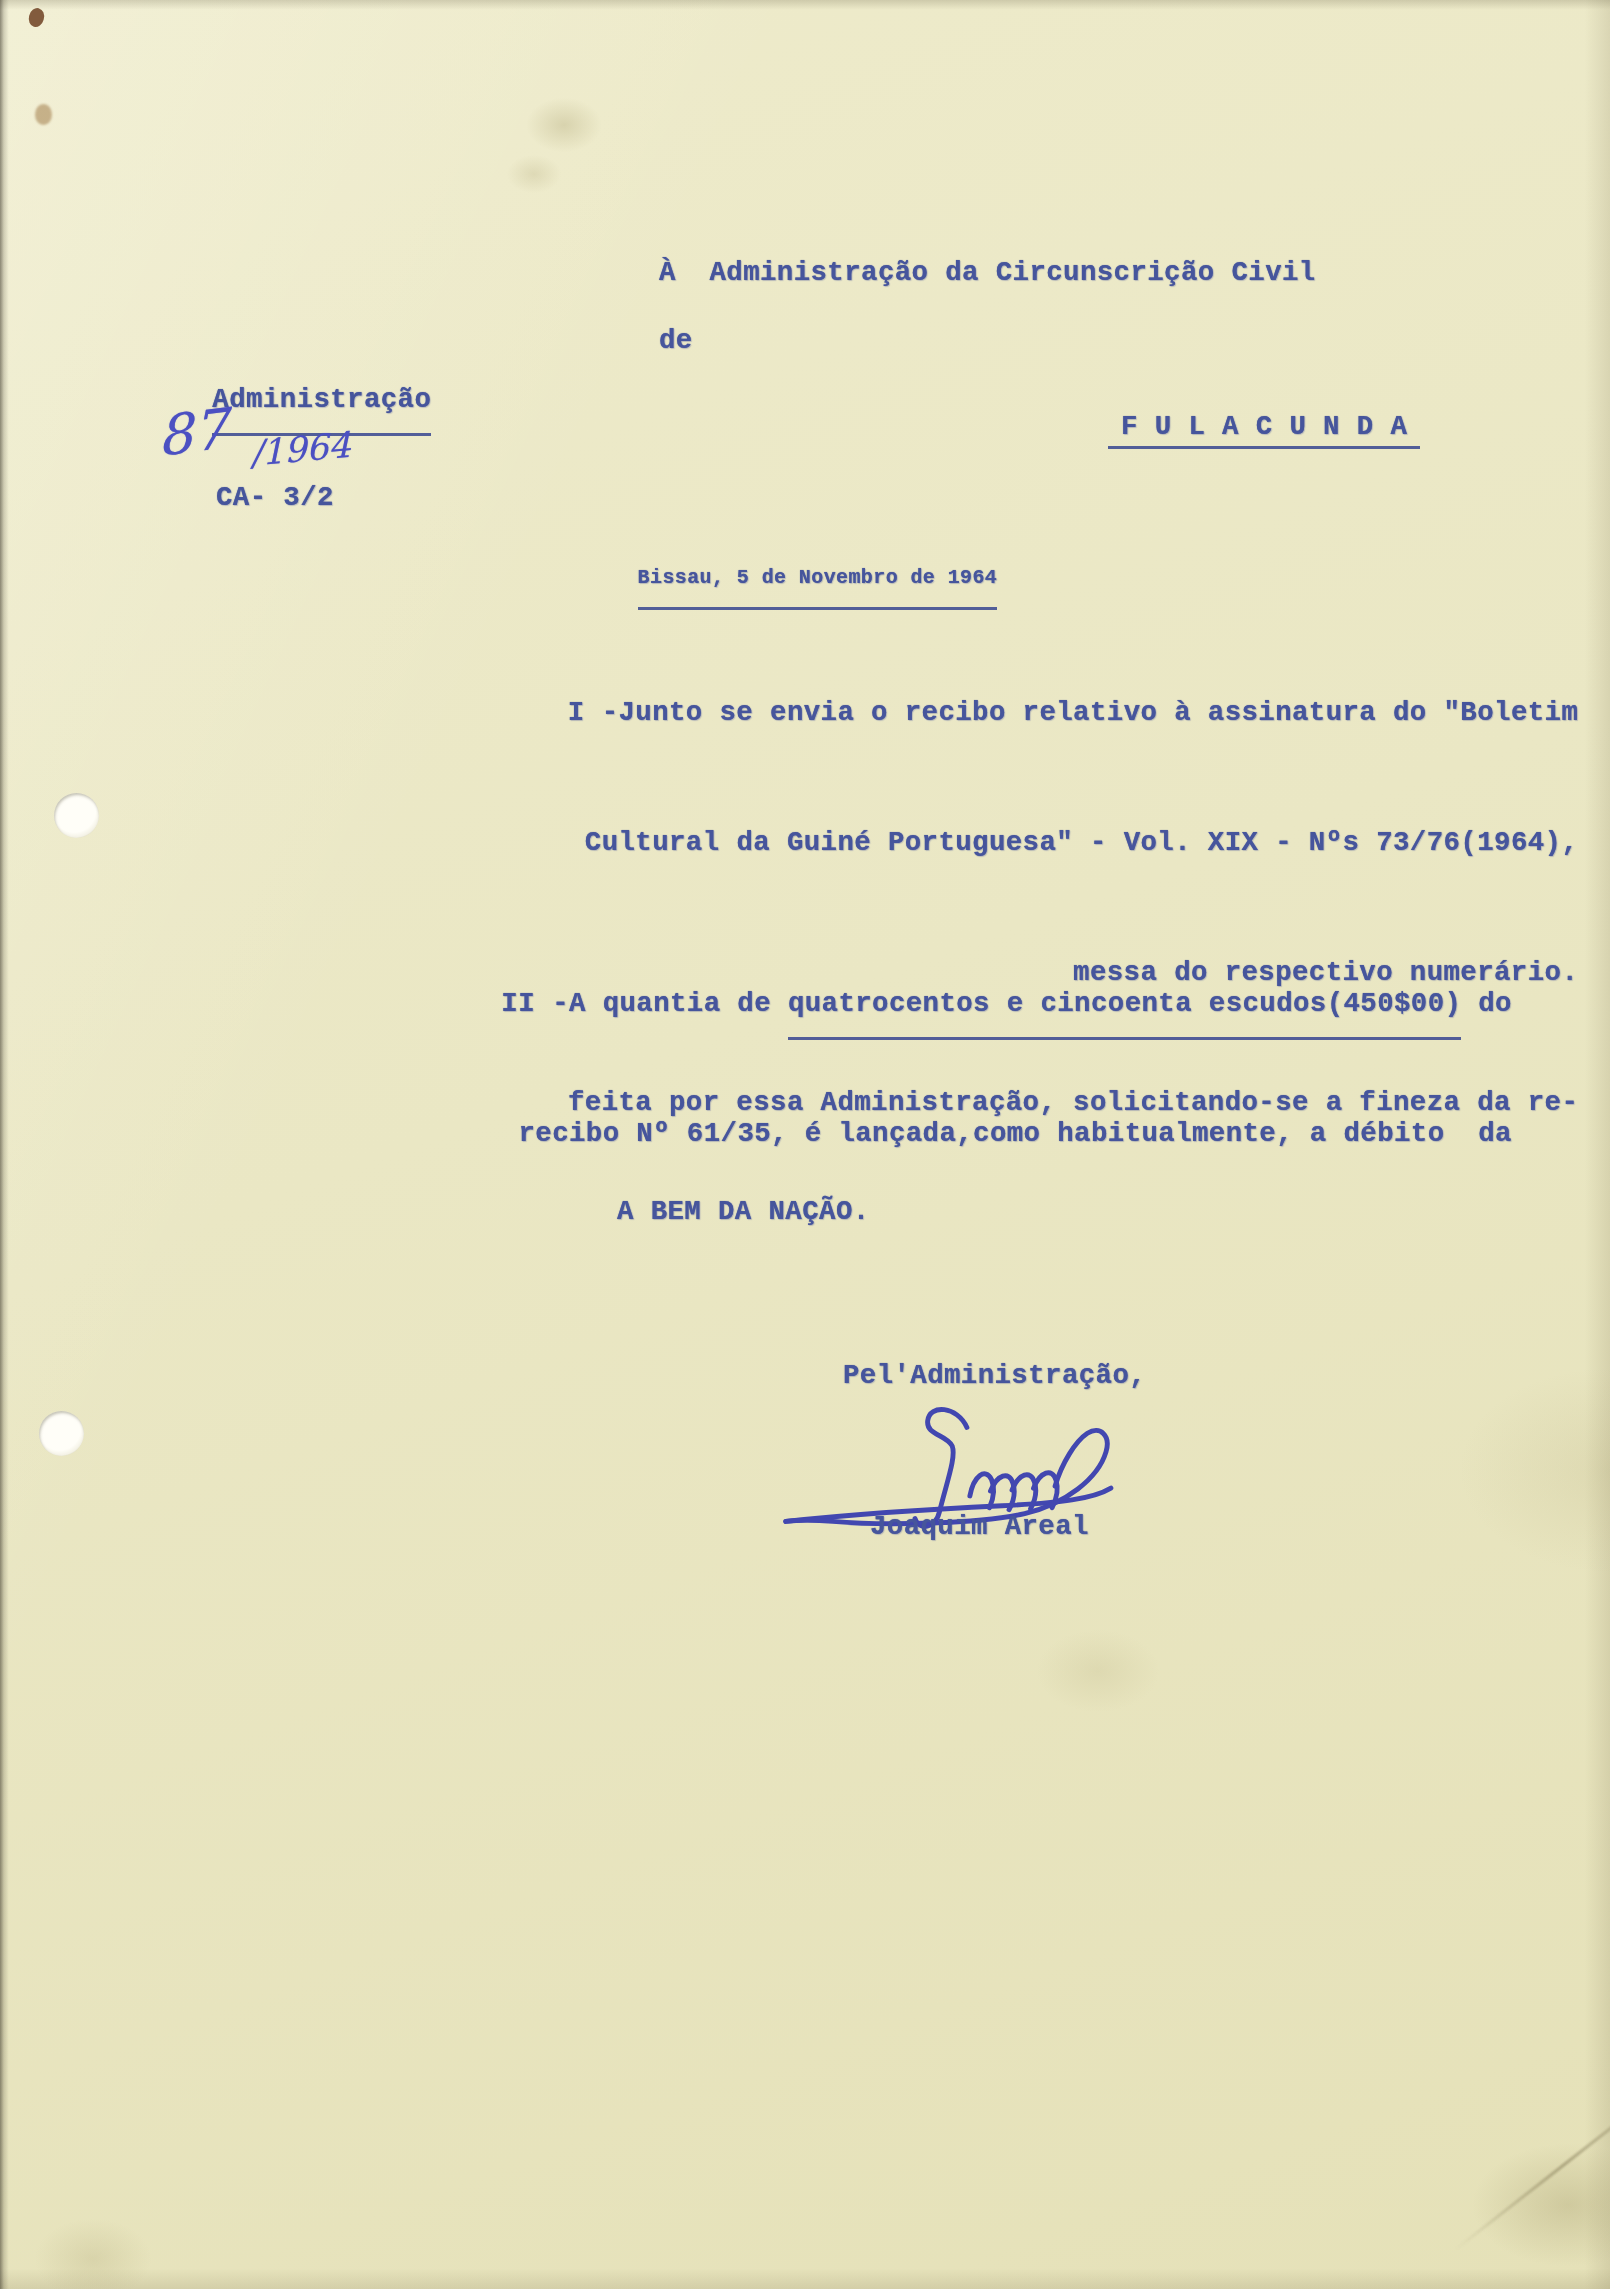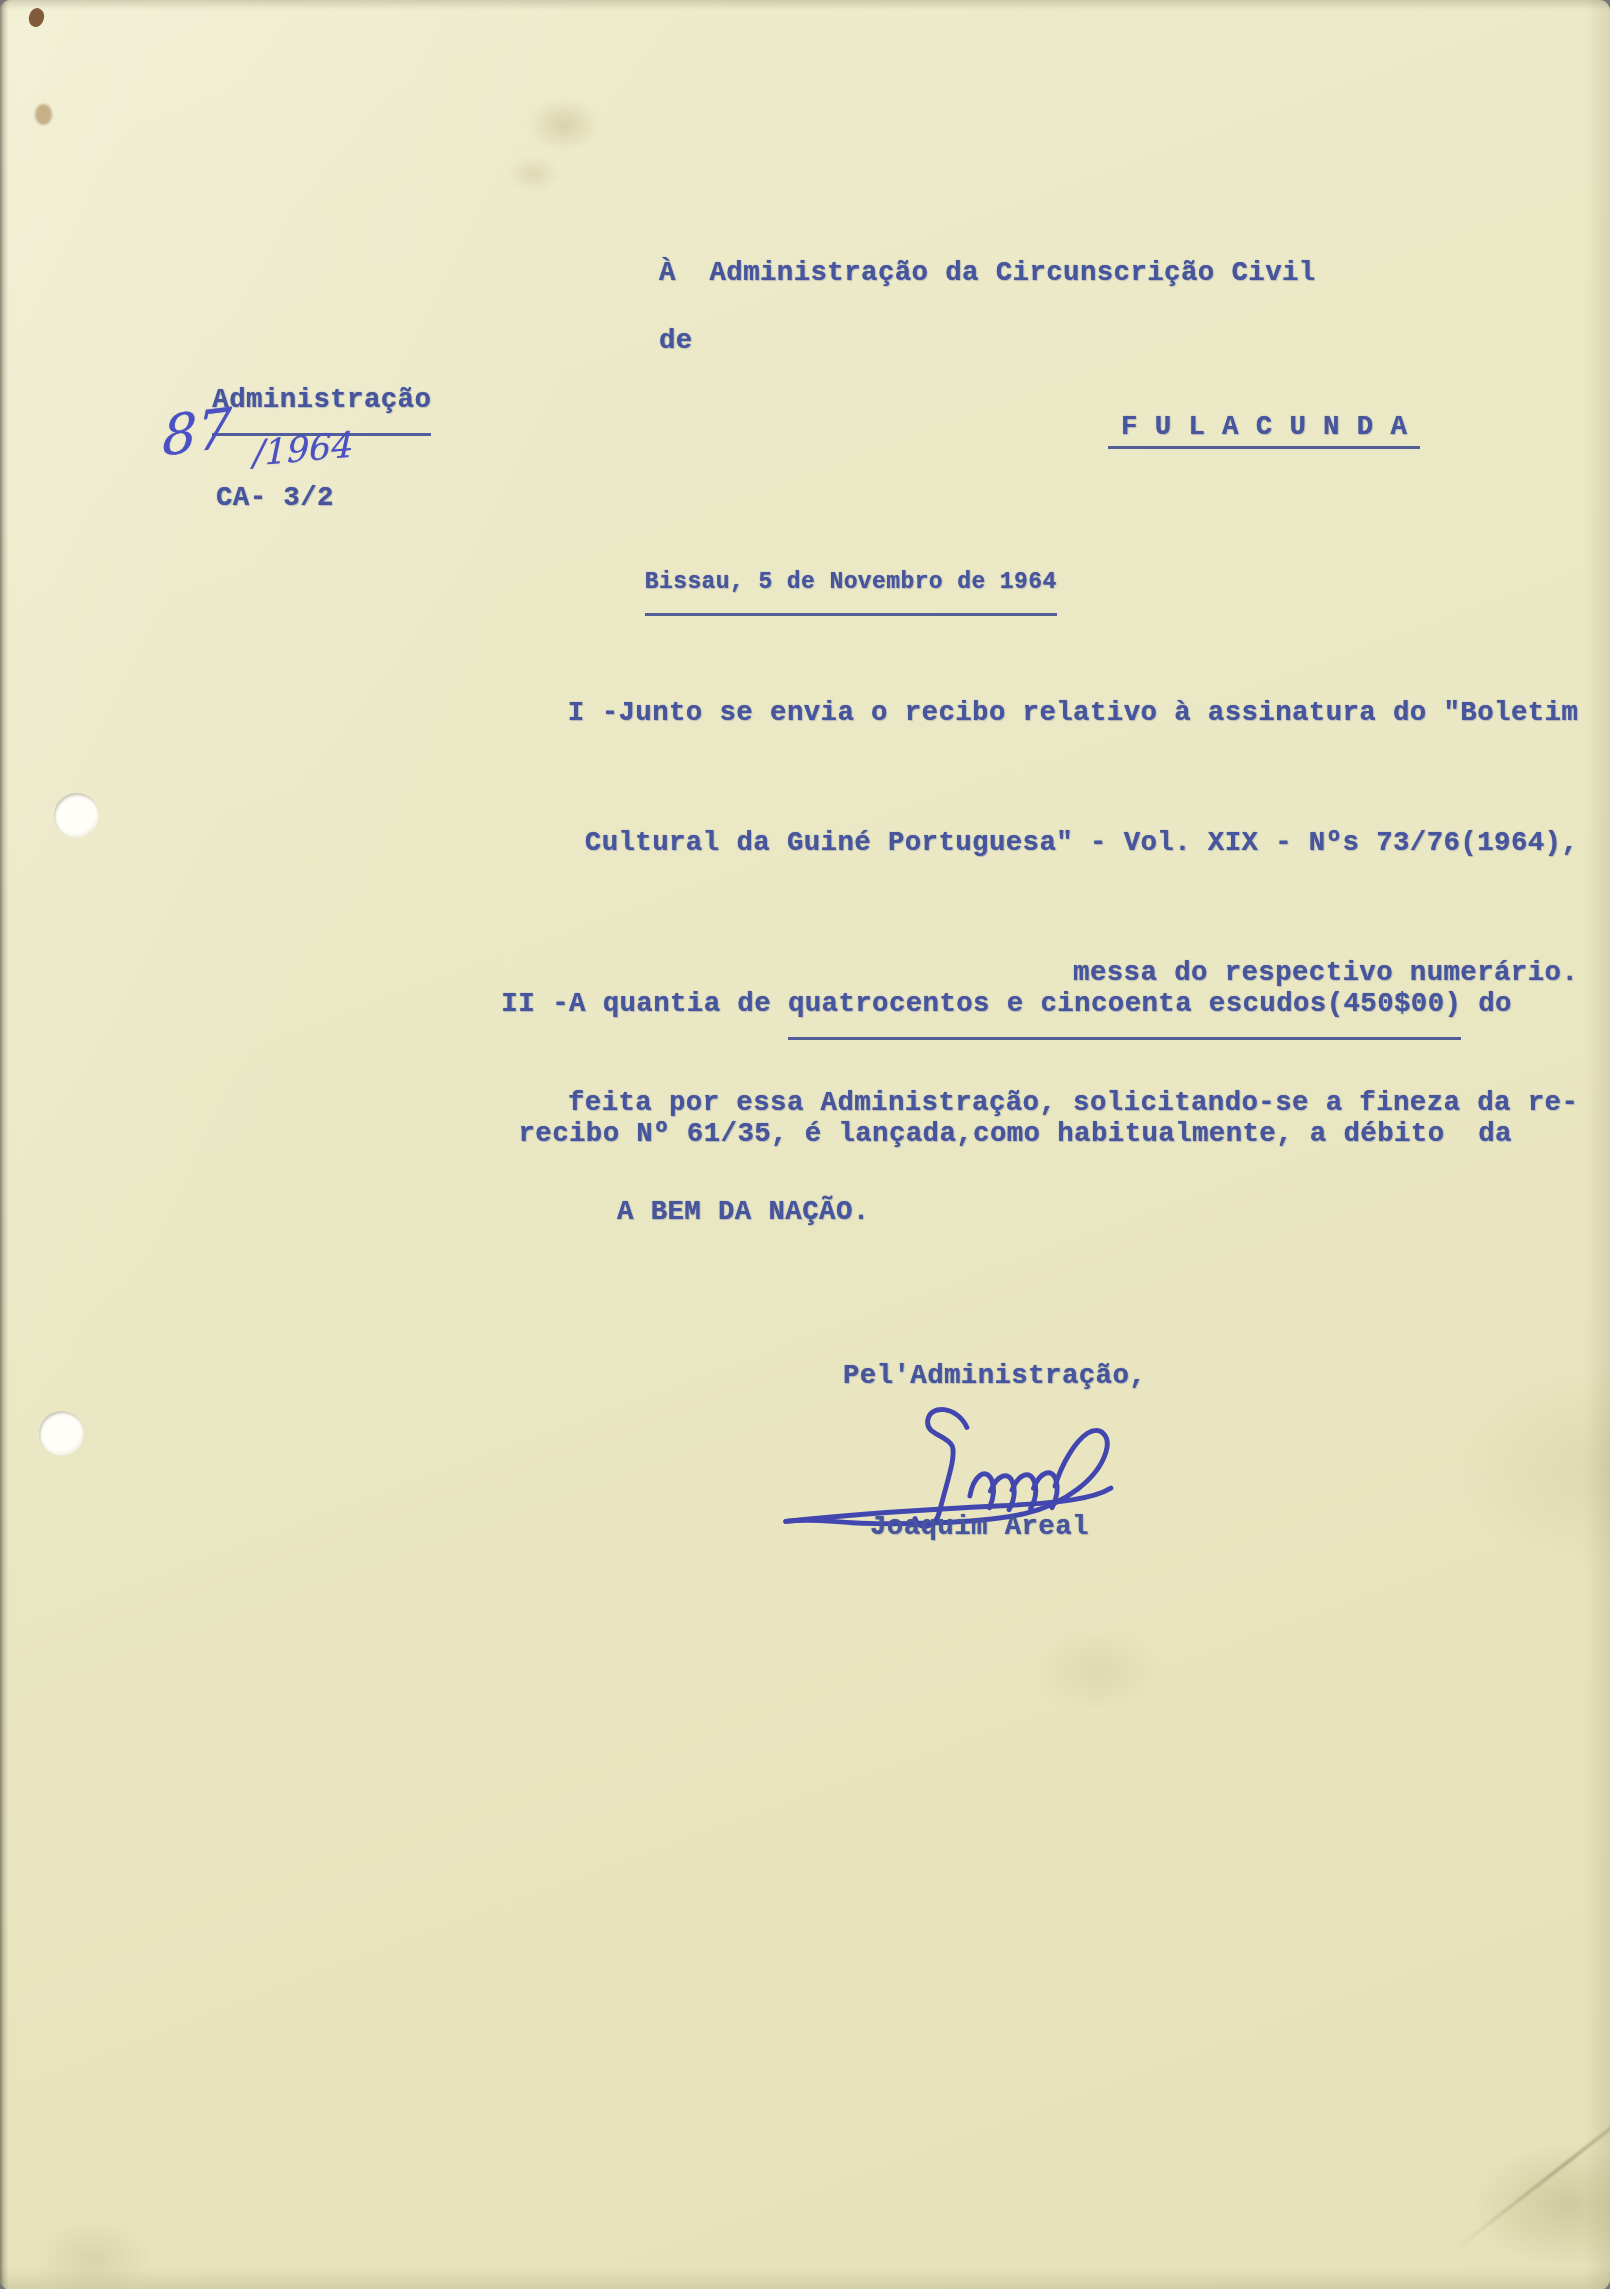--- a/index.html
+++ b/index.html
@@ -4,21 +4,20 @@
 <style>
   html,body{margin:0;padding:0;background:#777;}
   .page{
     position:relative;
     width:1610px;height:2290px;
     background:
       linear-gradient(115deg, rgba(255,255,245,.25) 0%, rgba(255,255,245,0) 30%),
       linear-gradient(160deg, #eeebcb 0%, #eae7c4 45%, #e5e1b8 100%);
     overflow:hidden;
     font-family:"Liberation Mono", monospace;
-    border-radius:11px;
   }
   
   .page::before{
     content:"";position:absolute;inset:0;pointer-events:none;
     background:
       radial-gradient(54px 39px at 564px 125px, rgba(165,155,105,.30), transparent 70%),
       radial-gradient(39px 27.4px at 534px 174px, rgba(165,155,105,.22), transparent 70%),
       radial-gradient(88px 59px at 1098px 1671px, rgba(170,160,110,.16), transparent 70%),
       radial-gradient(137px 88px at 1568px 2205px, rgba(150,140,90,.28), transparent 70%),
       radial-gradient(216px 147px at 1610px 1470px, rgba(160,150,100,.14), transparent 70%),
@@ -27,21 +26,21 @@
       linear-gradient(to bottom, rgba(95,88,62,.22) 0px, rgba(95,88,62,0) 9.8px),
       linear-gradient(to left, rgba(120,110,75,.16) 0px, rgba(120,110,75,0) 25.5px),
       linear-gradient(to top, rgba(120,110,75,.18) 0px, rgba(120,110,75,0) 21.6px);
   }
   .t{
     position:absolute;white-space:pre;
     font-weight:bold;font-size:27.4px;color:#46559c;letter-spacing:0.4px;
     text-shadow:0 0 1px rgba(70,85,156,.85), 1px 1px 1px rgba(70,85,156,.25);
   }
   .ul{border-bottom:3.9px solid rgba(60,74,146,.88);padding-bottom:18px;}
-  .dateline{font-size:23px;}
+  .dateline{font-size:20px;}
   .para .pline{line-height:68px;height:68px;white-space:pre;}
   .para{position:absolute;text-align:right;}
   .num{display:inline-block;}
   .p1 .num{width:60px;} .p2 .num{width:70px;}
   .dash{display:inline-block;width:34px;}
   .p1 .cont{margin-left:94px;} .p2 .cont{margin-left:52px;}
   .hand{
     position:absolute;font-family:"DejaVu Serif", serif;font-style:italic;
     color:#4b50c2;text-shadow:0 0 1px rgba(75,80,194,.6);
   }

